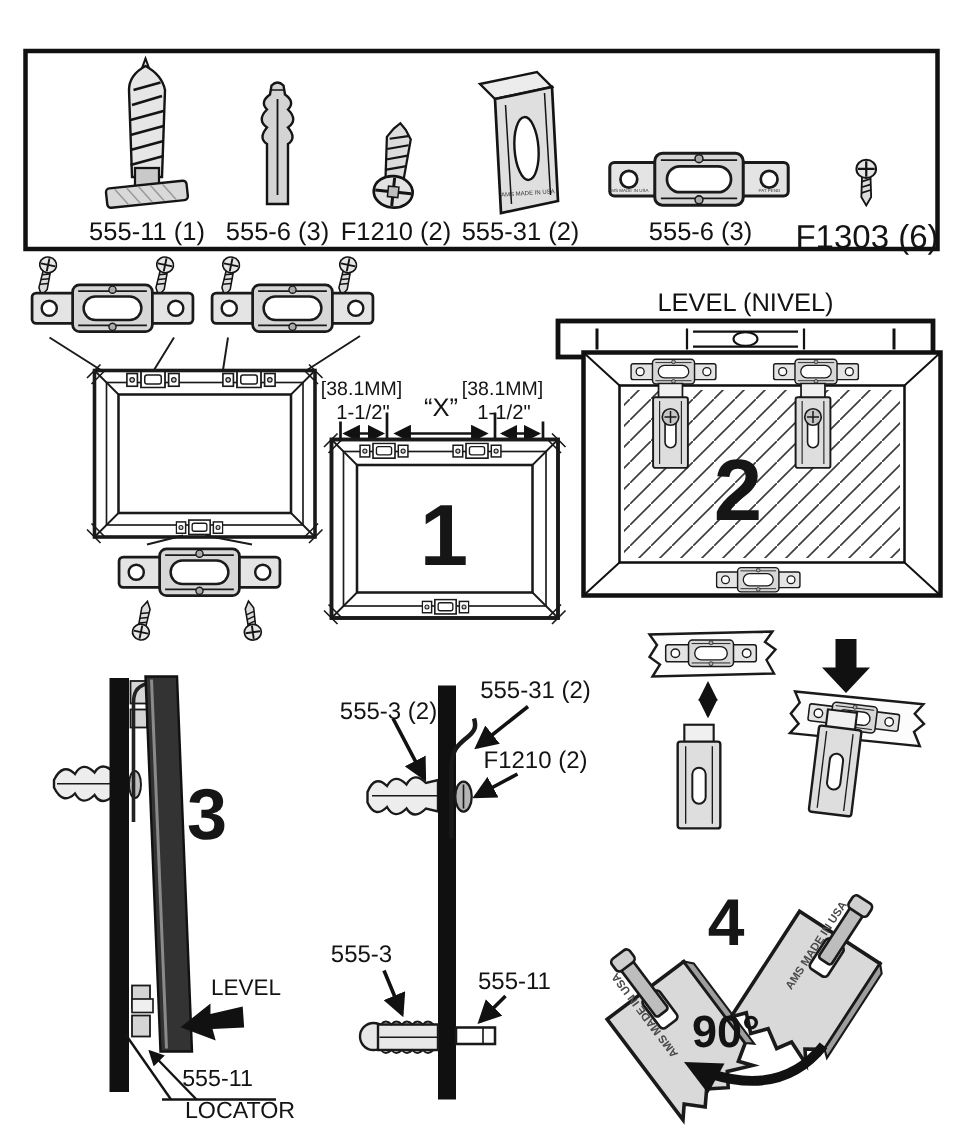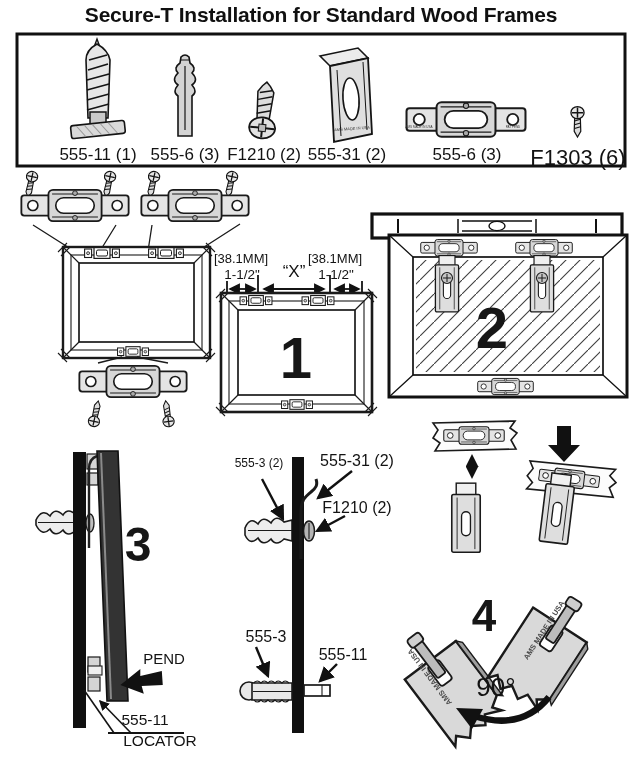--- a/index.html
+++ b/index.html
@@ -283,46 +283,46 @@
     </g>
     <g transform="translate(543,651) rotate(33)">
       <use href="#amsplate" x="-40" y="-63" width="80" height="126"></use>
       <text transform="rotate(-90)" x="18" y="-8" text-anchor="middle" font-size="7.5" font-weight="bold" fill="#4a4a4a">AMS MADE IN USA</text>
     </g>
     <path d="M549,697 Q522,731 474,716" stroke="#111" stroke-width="6.5" fill="none"></path>
     <polygon points="456,708 483,709 472,729" fill="#111"></polygon>
   </g>
 </svg>
 
-<div class="title" style="left:321px;top:3px">Secure-T Installation for Standard Wood Frames</div>
 
 <div class="lbl" style="left:98px;top:145px;font-size:17px">555-11 (1)</div>
 <div class="lbl" style="left:185px;top:145px;font-size:17px">555-6 (3)</div>
 <div class="lbl" style="left:264px;top:145px;font-size:17px">F1210 (2)</div>
 <div class="lbl" style="left:347px;top:145px;font-size:17px">555-31 (2)</div>
 <div class="lbl" style="left:467px;top:145px;font-size:17px">555-6 (3)</div>
 <div class="lbl" style="left:578px;top:145px;font-size:22px">F1303 (6)</div>
 
 <div class="lbl" style="left:241px;top:251px;font-size:13px">[38.1MM]</div>
 <div class="lbl" style="left:335px;top:251px;font-size:13px">[38.1MM]</div>
 <div class="lbl" style="left:242px;top:267px;font-size:13.5px">1-1/2"</div>
 <div class="lbl" style="left:336px;top:267px;font-size:13.5px">1-1/2"</div>
 <div class="lbl" style="left:294px;top:262px;font-size:17px">“X”</div>
 
+<div class="lbl" style="left:497px;top:192px;font-size:17px">LEVEL (NIVEL)</div>
 
 <div class="num" style="left:296px;top:357px;font-size:58px">1</div>
 <div class="num" style="left:492px;top:327px;font-size:58px">2</div>
 <div class="num" style="left:138px;top:544px;font-size:48px">3</div>
 <div class="num" style="left:484px;top:616px;font-size:44px">4</div>
 
-<div class="lbl" style="left:259px;top:456px;font-size:12px">555-3 (2)</div>
+<div class="lbl" style="left:259px;top:466px;font-size:16px">555-3 (2)</div>
 <div class="lbl" style="left:357px;top:452px;font-size:16px">555-31 (2)</div>
 <div class="lbl" style="left:357px;top:499px;font-size:16px">F1210 (2)</div>
-<div class="lbl" style="left:266px;top:628px;font-size:16px">555-3</div>
+<div class="lbl" style="left:241px;top:628px;font-size:16px">555-3</div>
 <div class="lbl" style="left:343px;top:646px;font-size:16px">555-11</div>
 
-<div class="lbl" style="left:164px;top:650px;font-size:15px">PEND</div>
+<div class="lbl" style="left:164px;top:650px;font-size:15px">LEVEL</div>
 <div class="lbl" style="left:145px;top:711px;font-size:15.5px">555-11</div>
 <div class="lbl" style="left:160px;top:732px;font-size:15.5px">LOCATOR</div>
 
-<div class="lbl" style="left:496px;top:672px;font-size:26px;font-weight:400">90°</div>
+<div class="lbl" style="left:484px;top:672px;font-size:30px;font-weight:700">90°</div>
 
 </div>
 
 </body></html>

